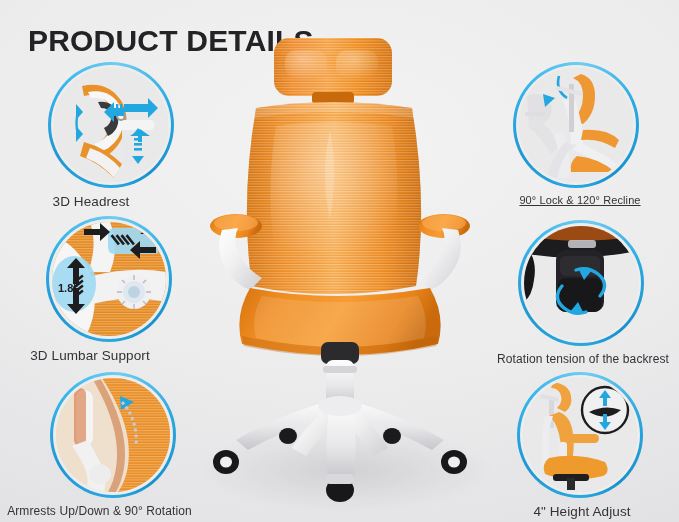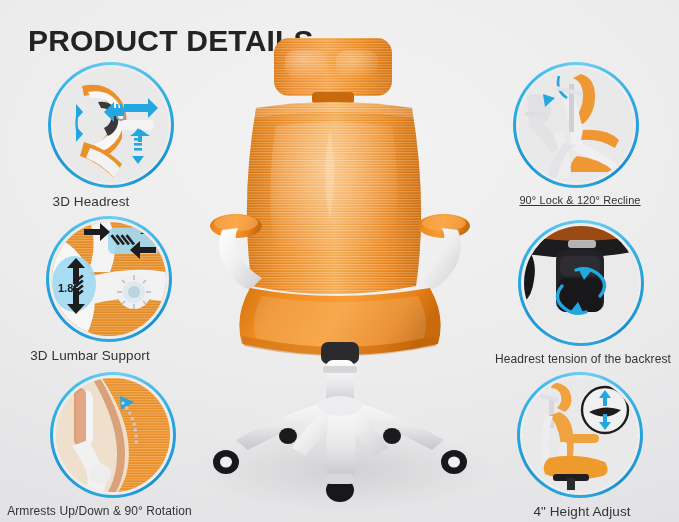--- a/index.html
+++ b/index.html
@@ -349,21 +349,21 @@
           <rect x="36" y="30" width="40" height="20" rx="6" fill="#2c2c31"></rect>
           <rect x="34" y="52" width="44" height="34" rx="8" fill="#18181b"></rect>
           <rect x="44" y="14" width="28" height="8" rx="3" fill="#d9d9dd" opacity=".8"></rect>
           <path d="M38 60 q-10 12 2 22 q10 8 22 4" fill="none" stroke="#22a7e0" stroke-width="3.4" stroke-linecap="round"></path>
           <path d="M60 88 l-14 -2 l8 -10 z" fill="#22a7e0"></path>
           <path d="M76 70 q10 -12 -2 -22 q-10 -8 -22 -4" fill="none" stroke="#22a7e0" stroke-width="3.4" stroke-linecap="round"></path>
           <path d="M54 42 l14 2 l-8 10 z" fill="#22a7e0"></path>
         </svg>
       </div>
     </div>
-    <div class="cap xwide">Headrest tension of the backrest</div>
+    <div class="cap xwide">Rotation tension of the backrest</div>
   </div>
 
   <div class="feature" id="f-height">
     <div class="ring-wrap">
       <div class="ring"></div>
       <div class="ring-inner">
         <svg width="114" height="114" viewBox="0 0 114 114">
           <rect width="114" height="114" fill="#e9e9ea"></rect>
 
           <g>

